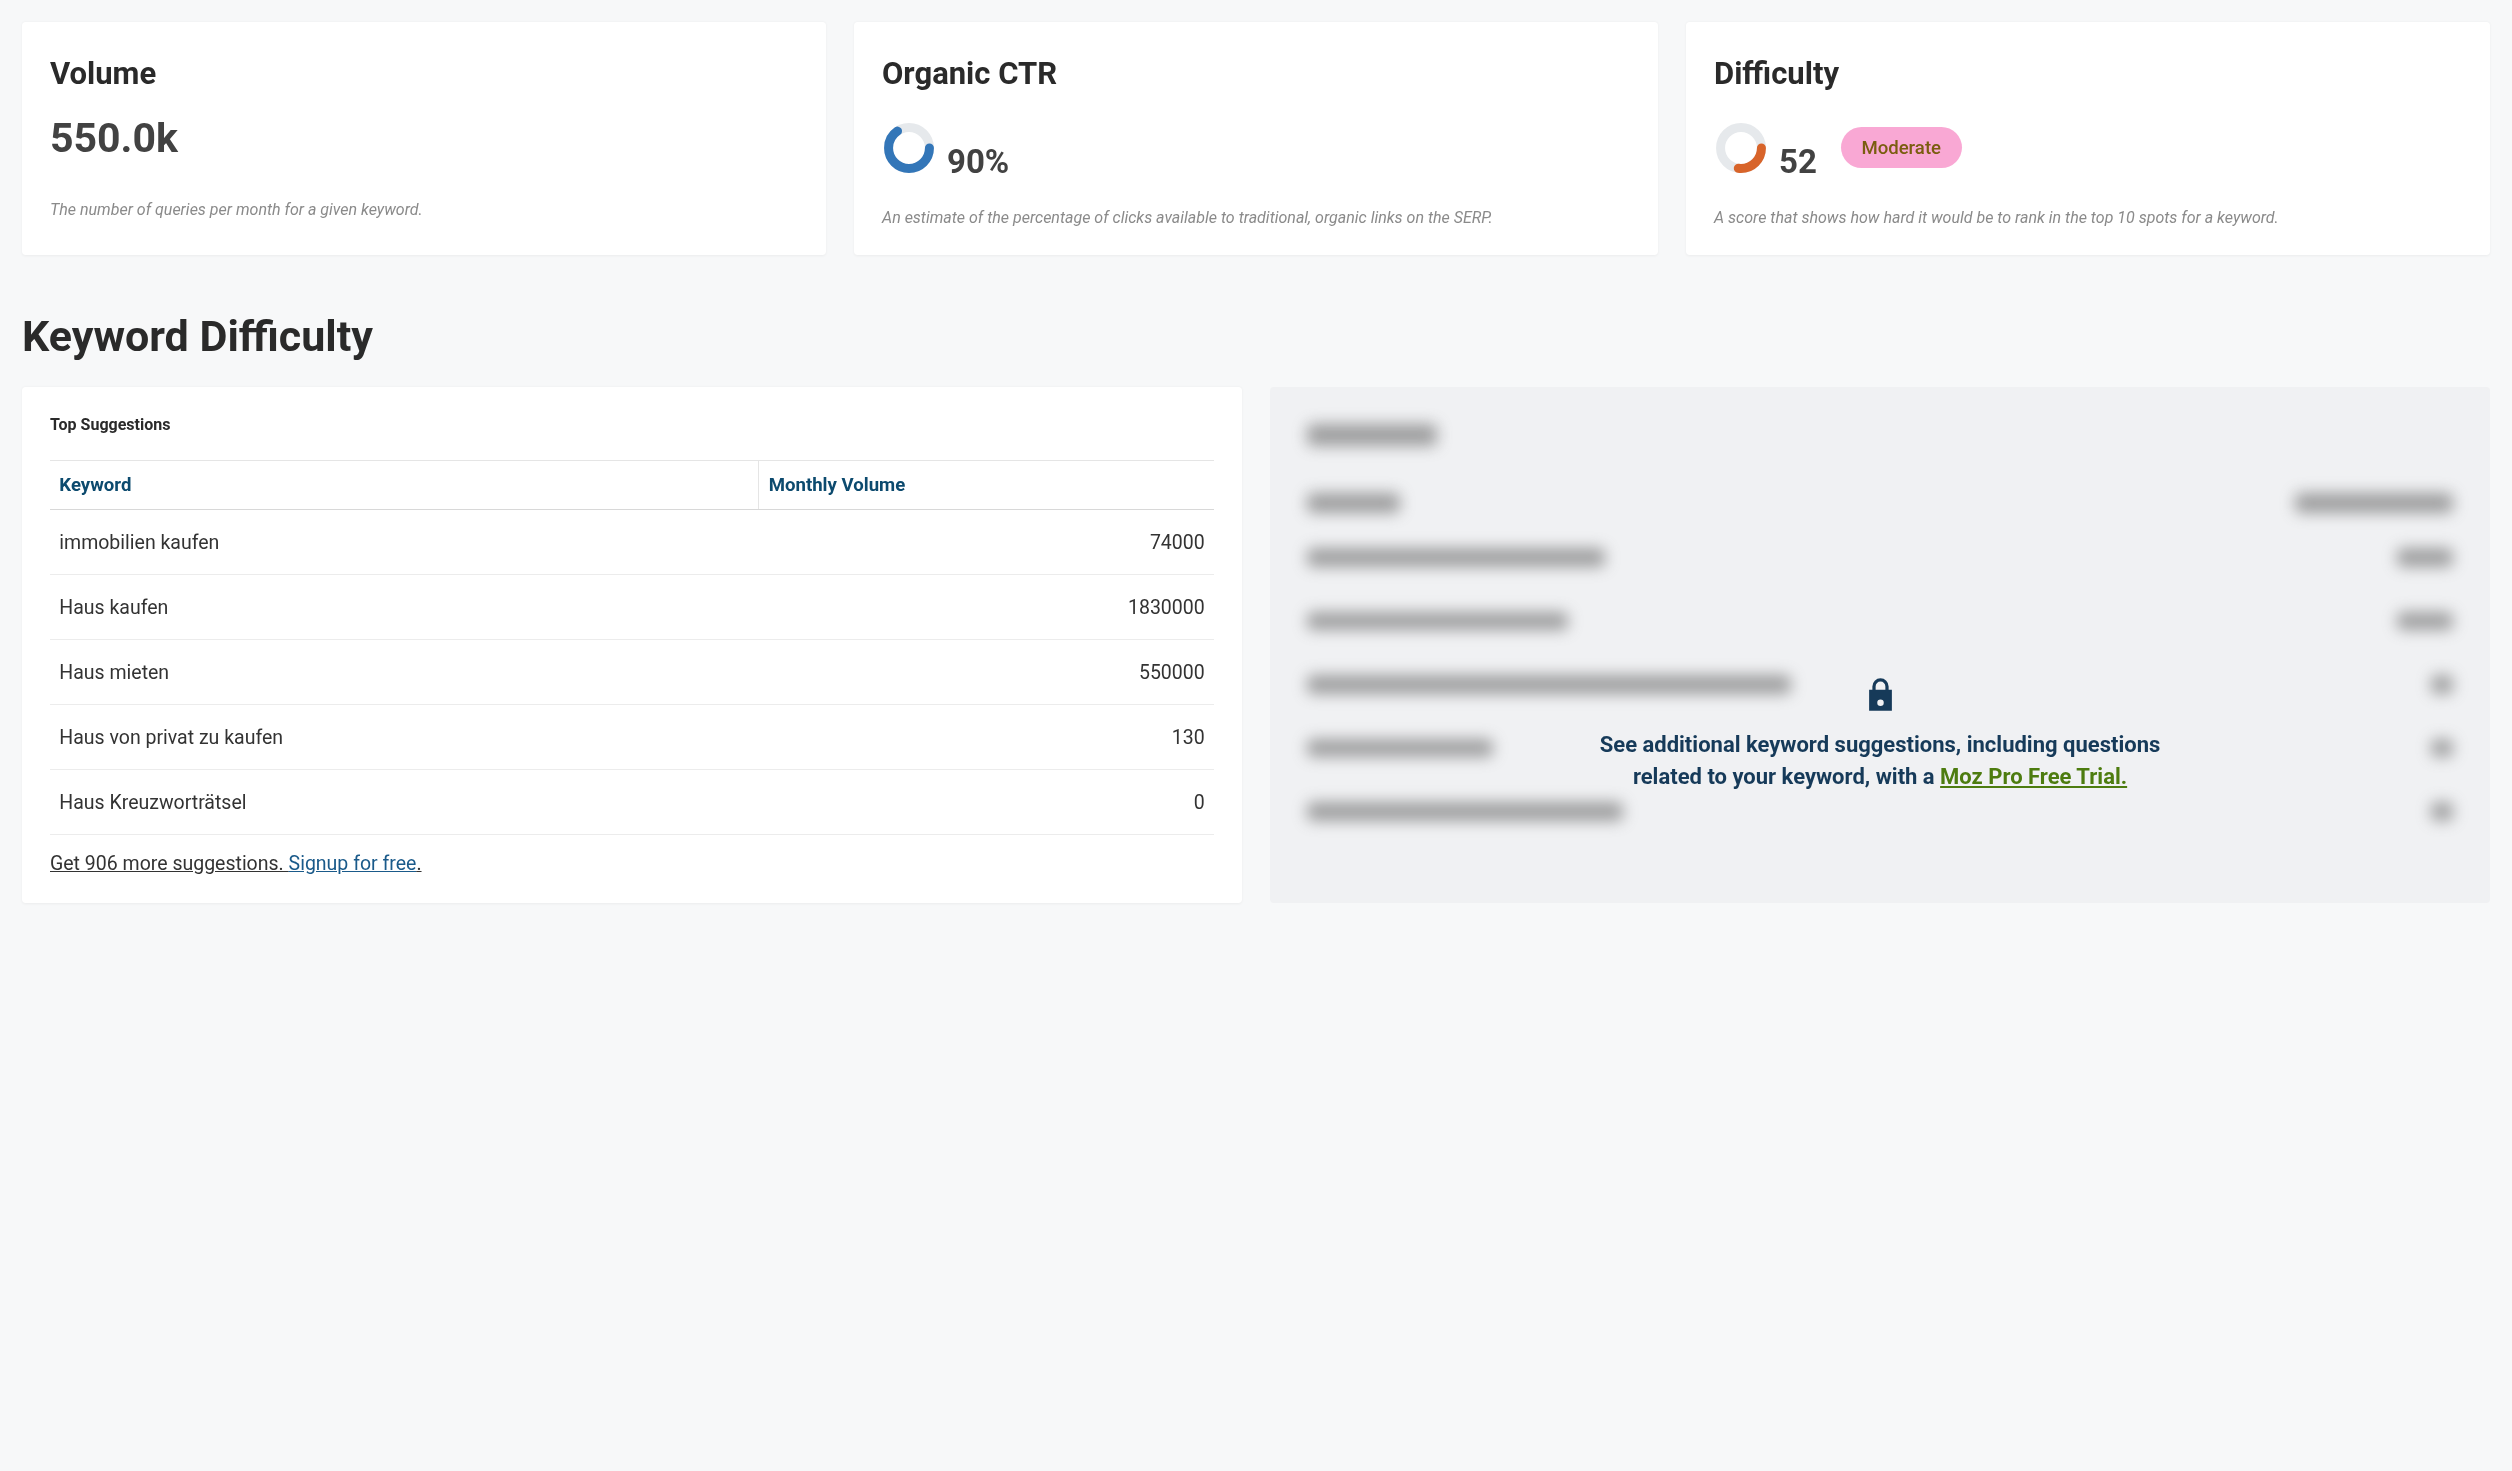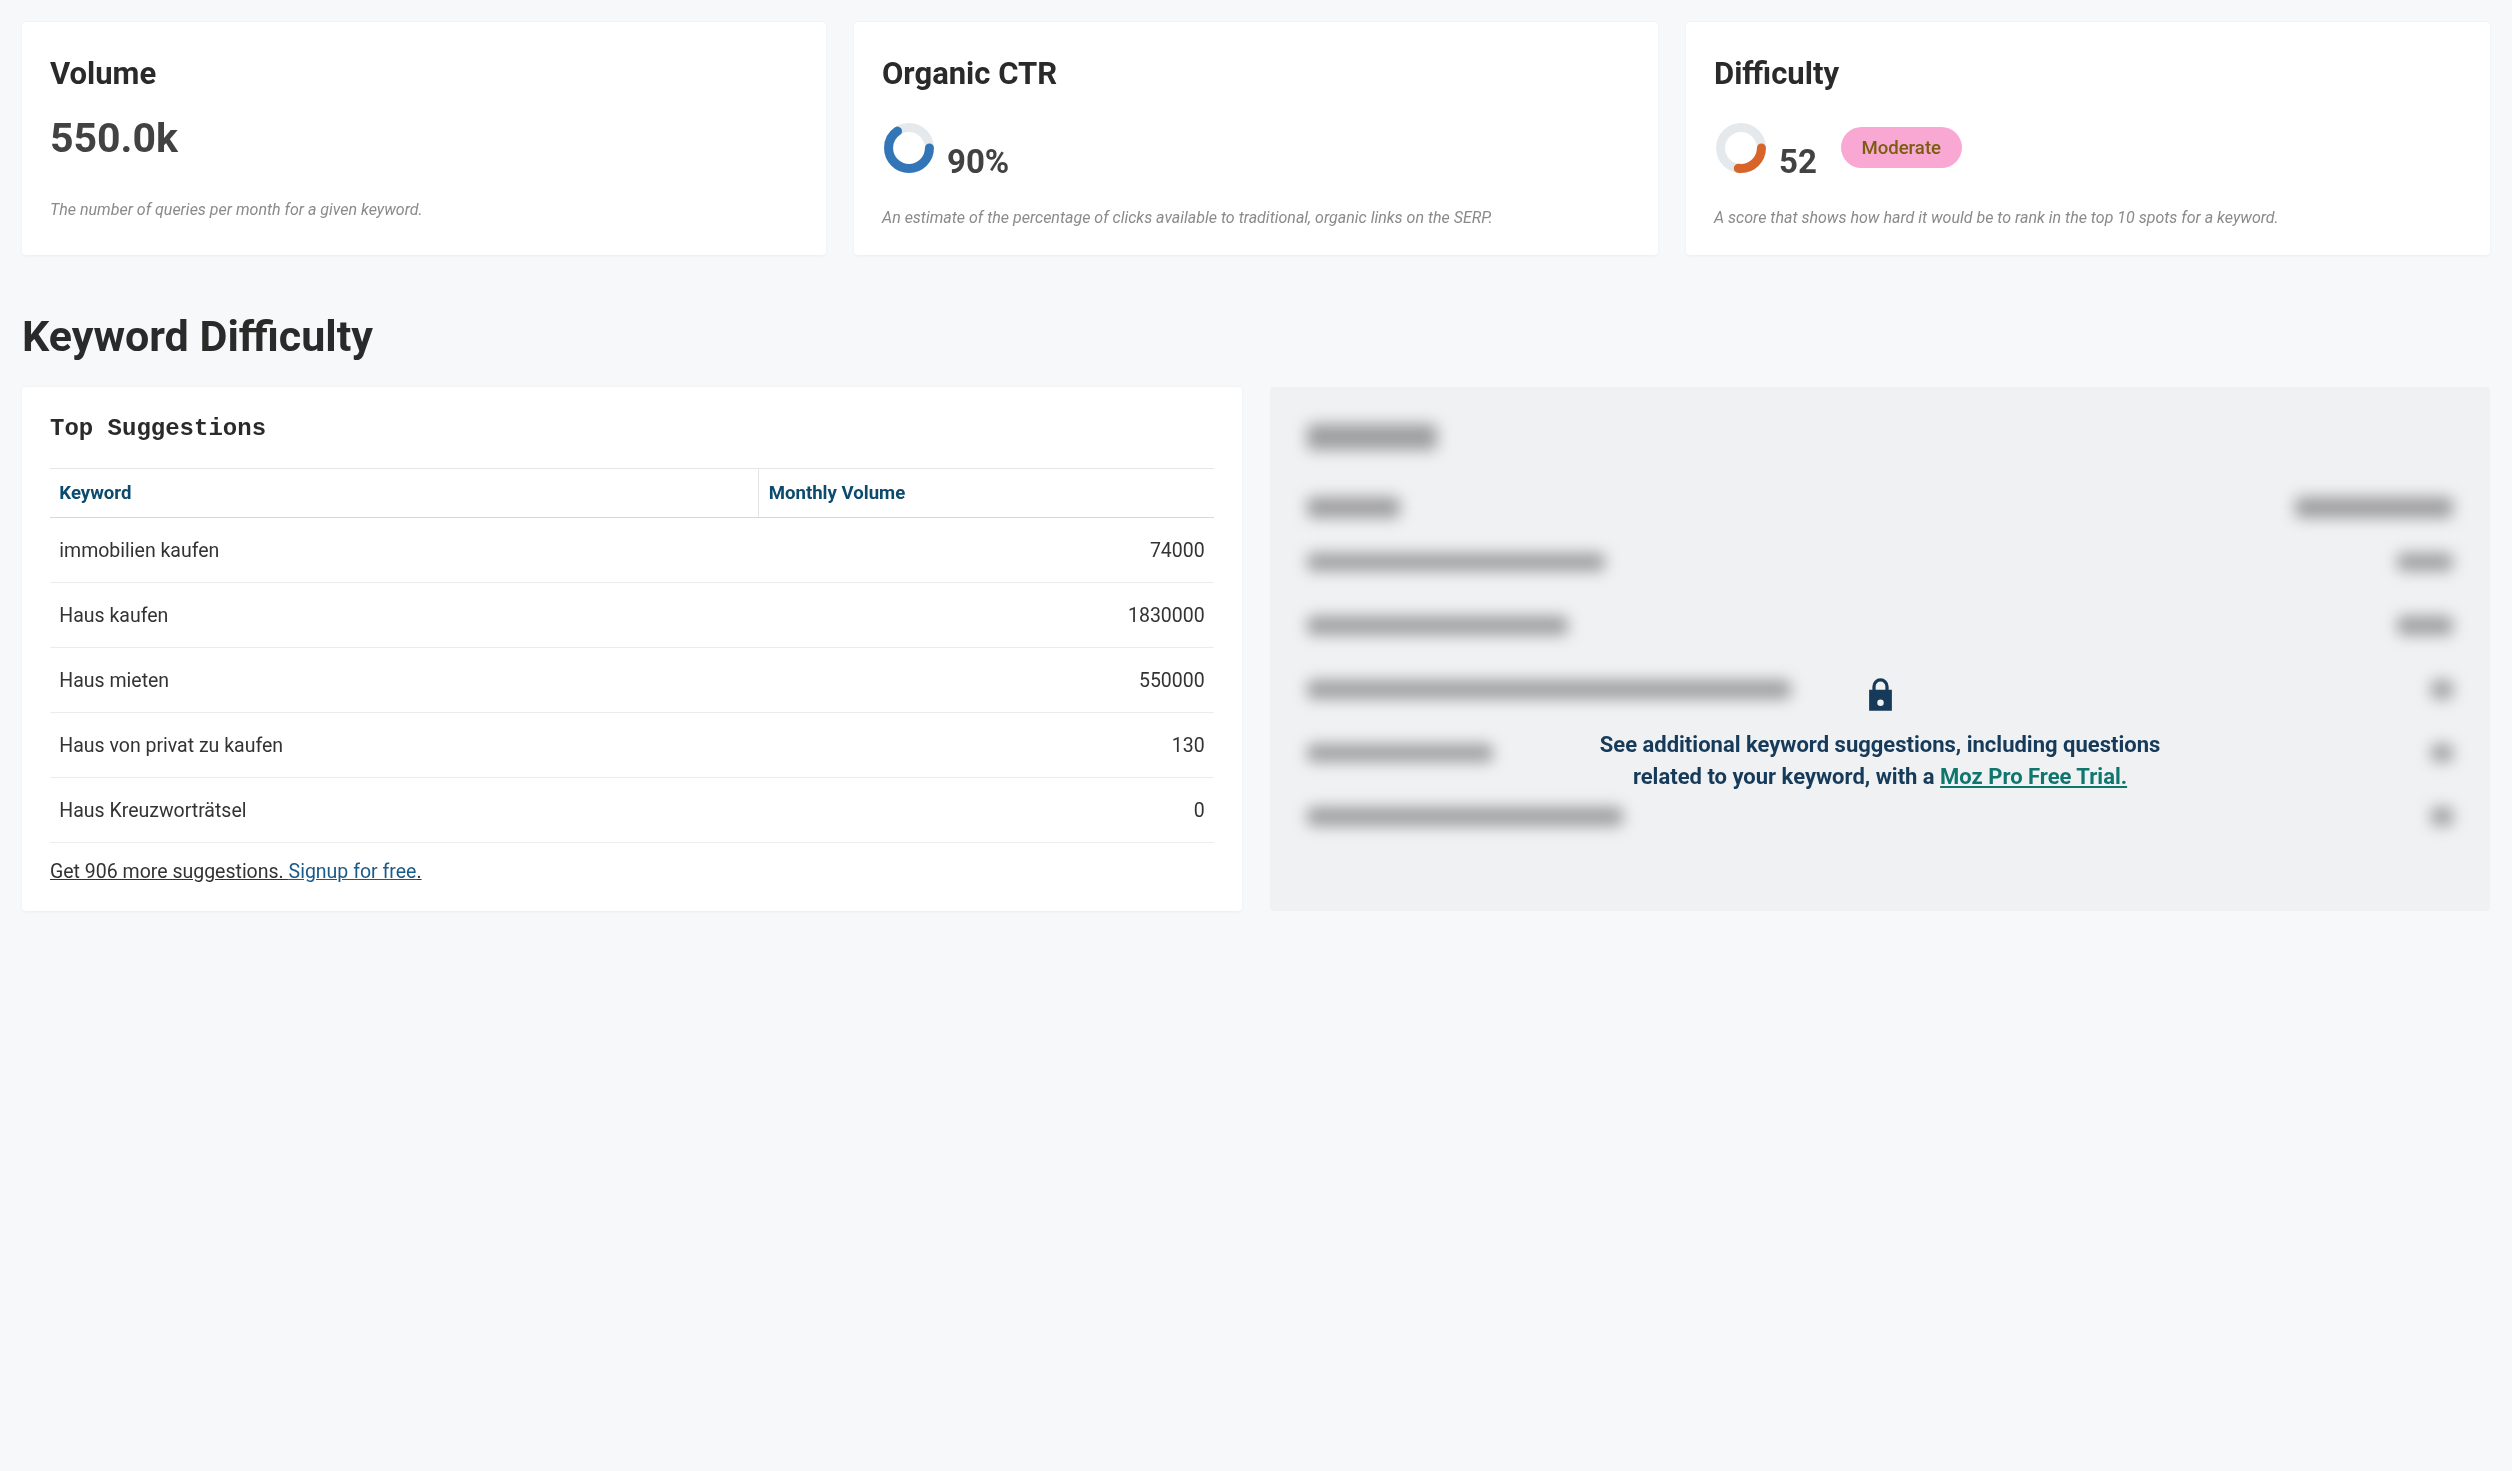--- a/index.html
+++ b/index.html
@@ -76,25 +76,24 @@
       grid-template-columns: 1fr 1fr;
       gap: 28px;
     }
     .panel {
       background: #fff;
       border-radius: 3.7px;
       padding: 28px;
       box-shadow: 0 0.9px 2.8px rgba(0,0,0,0.05);
     }
     .panel-title {
-      font-size: 24px;
+      font-size: 16px;
       font-weight: 700;
       color: #2a2a2a;
       margin-bottom: 26px;
-      font-family: Liberation Mono, monospace;
     }
     .kw-table {
       width: 100%;
       border-collapse: collapse;
     }
     .kw-table thead th {
       text-align: left;
       font-size: 18.6px;
       font-weight: 700;
       color: #0c4a6e;
@@ -166,21 +165,21 @@
     .lock-icon svg { width: 39px; height: 39px; }
     .locked-text {
       font-size: 22px;
       font-weight: 700;
       color: #163a59;
       line-height: 1.45;
       max-width: 605px;
       margin-top: 11px;
     }
     .locked-link {
-      color: #0f766e;
+      color: #4d7c0f;
       text-decoration: underline;
       cursor: pointer;
     }
   </style>
 </head>
 <body>
 
 <div class="metrics-row">
 
   <div class="metric-card">

